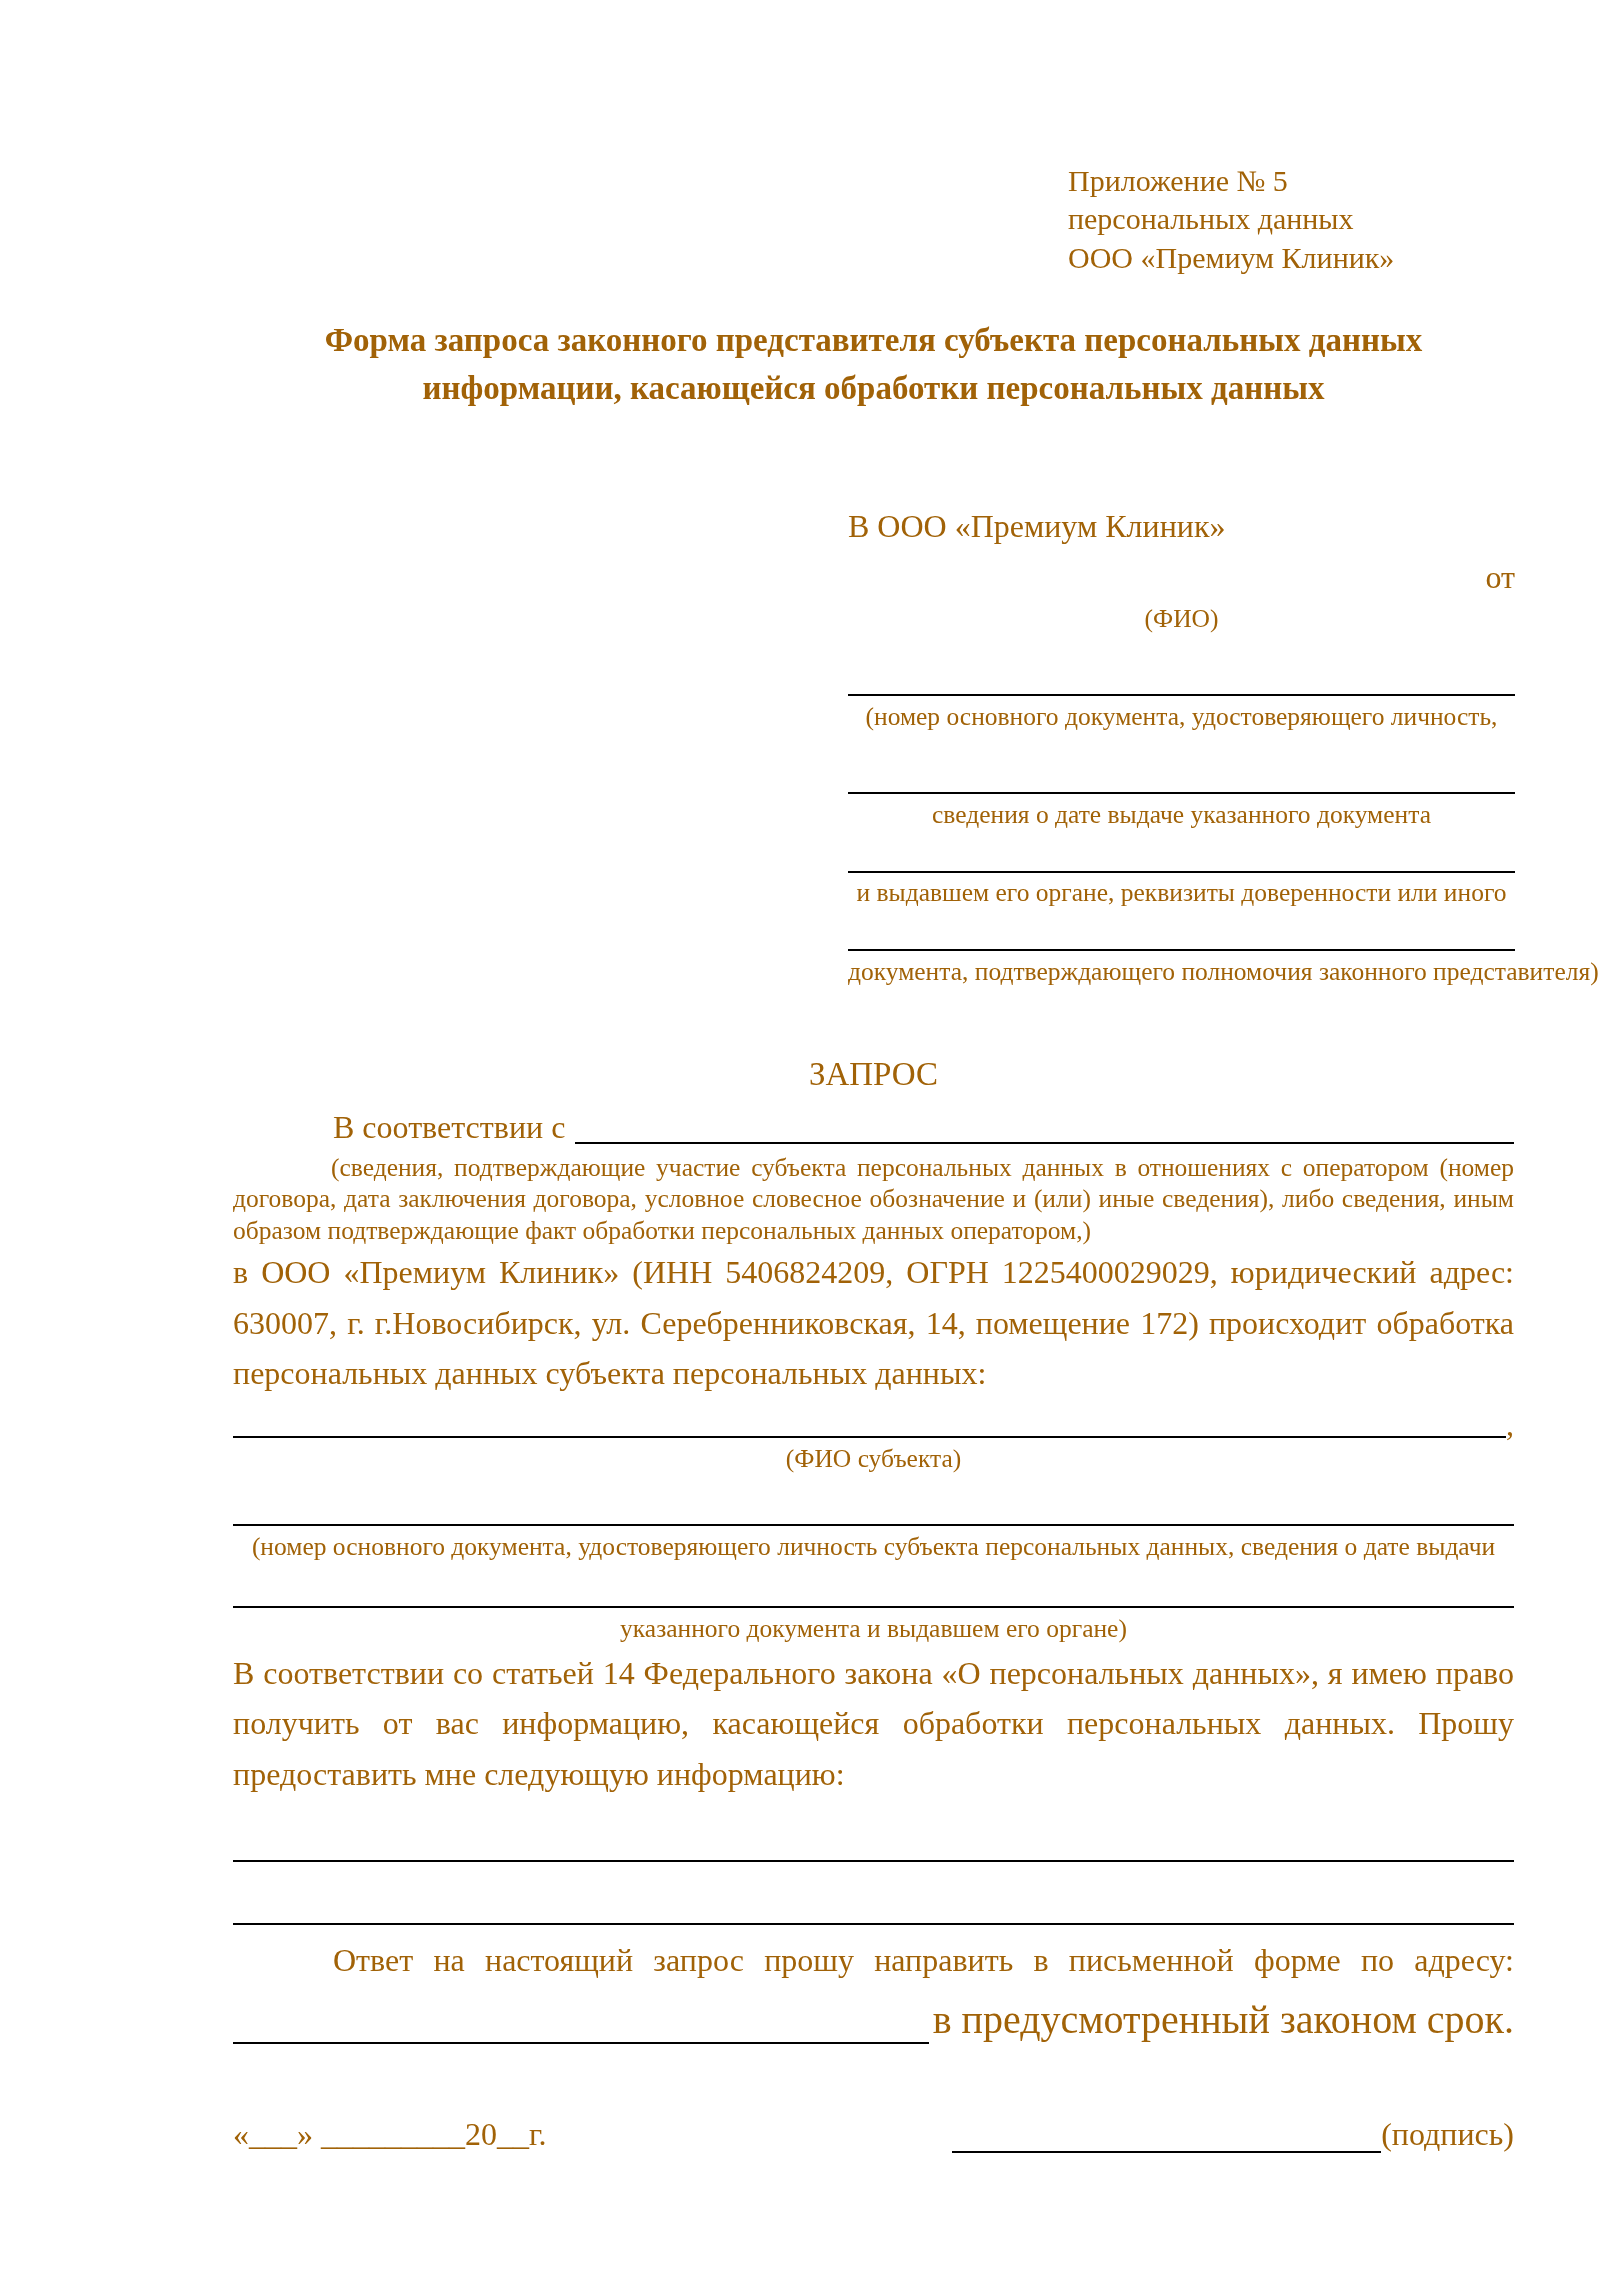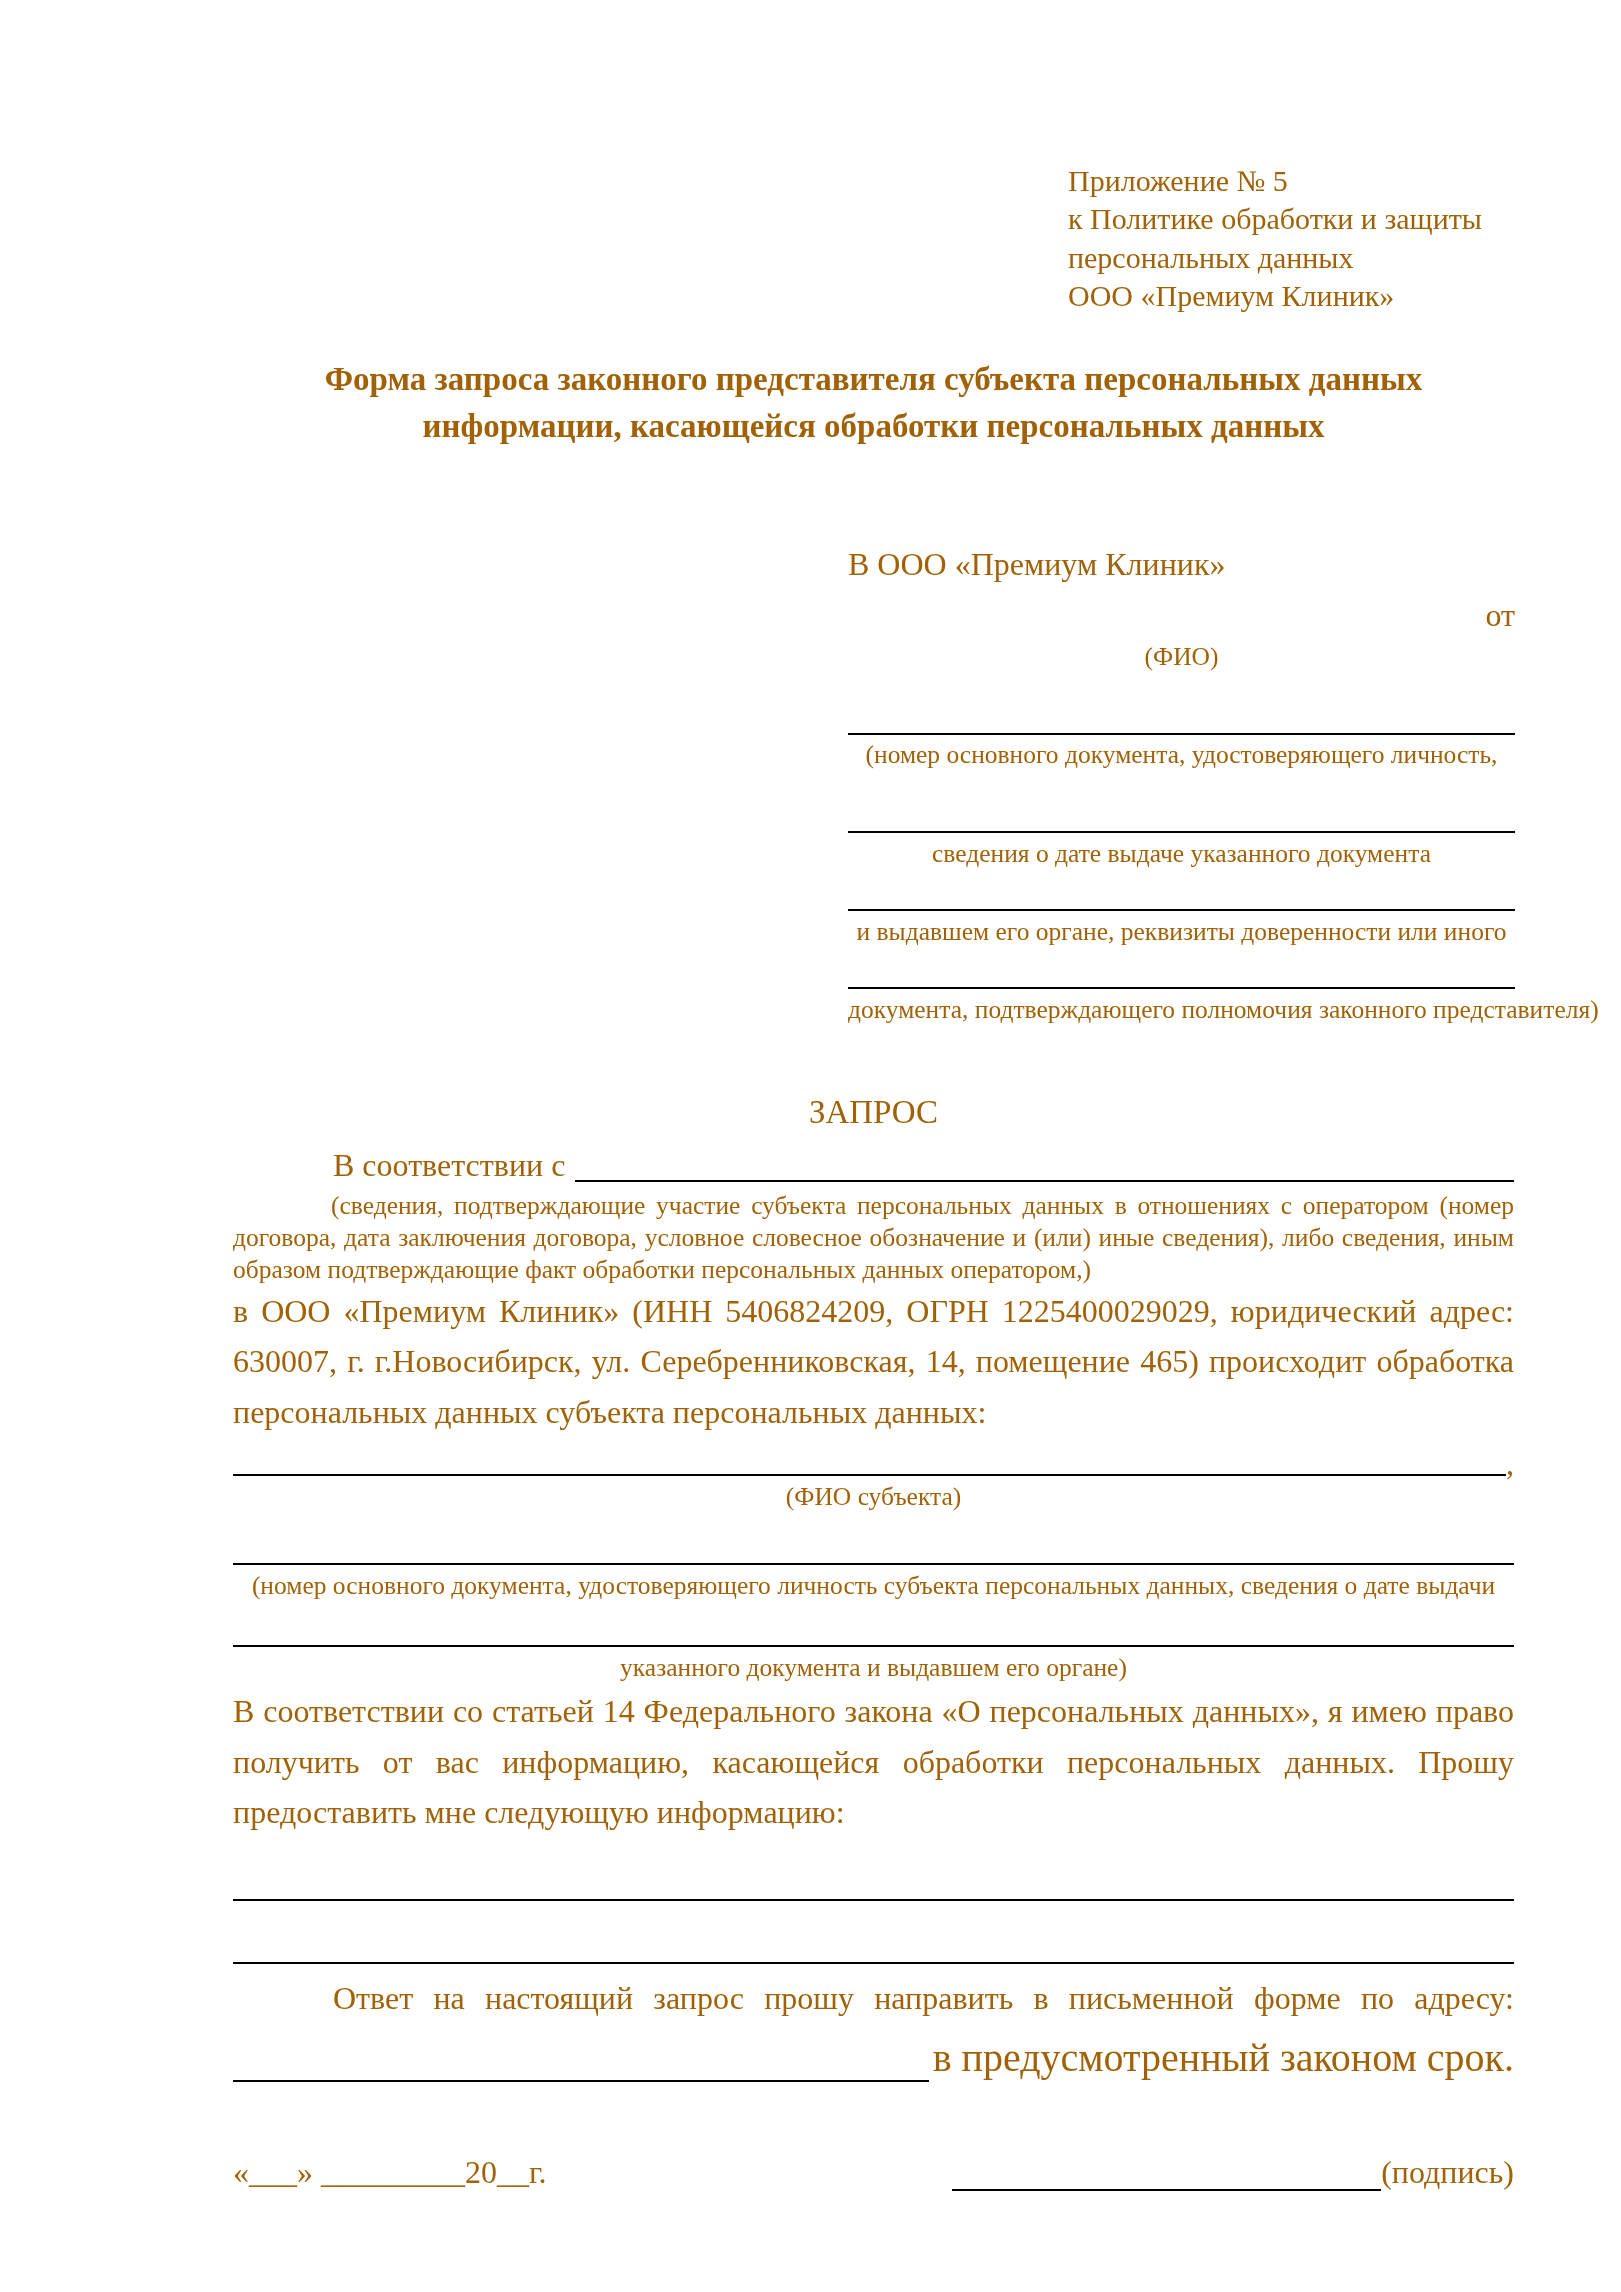--- a/index.html
+++ b/index.html
@@ -139,21 +139,20 @@
     height: 33px;
   }
 </style>
 </head>
 <body>
 
 <div class="page">
 
   <div class="appendix">
     <div>Приложение № 5</div>
-    <div>к Политике обработки и защиты</div>
     <div>персональных данных</div>
     <div>ООО «Премиум Клиник»</div>
   </div>
 
   <div class="doc-title">
     <div>Форма запроса законного представителя субъекта персональных данных</div>
     <div>информации, касающейся обработки персональных данных</div>
   </div>
 
   <div class="addr-block">
@@ -178,21 +177,21 @@
   </div>
 
   <div class="request-heading">ЗАПРОС</div>
 
   <div class="accord-row">
     <span class="label">В соответствии с</span>
     <span class="fill-line"></span>
   </div>
   <div class="basis-caption">(сведения, подтверждающие участие субъекта персональных данных в отношениях с оператором (номер договора, дата заключения договора, условное словесное обозначение и (или) иные сведения), либо сведения, иным образом подтверждающие факт обработки персональных данных оператором,)</div>
 
-  <div class="para">в ООО «Премиум Клиник» (ИНН 5406824209, ОГРН 1225400029029, юридический адрес: 630007, г. г.Новосибирск, ул. Серебренниковская, 14, помещение 465) происходит обработка персональных данных субъекта персональных данных:</div>
+  <div class="para">в ООО «Премиум Клиник» (ИНН 5406824209, ОГРН 1225400029029, юридический адрес: 630007, г. г.Новосибирск, ул. Серебренниковская, 14, помещение 172) происходит обработка персональных данных субъекта персональных данных:</div>
 
   <div class="comma-line-row">
     <div class="blank-line"></div>
     <span class="comma">,</span>
   </div>
   <div class="small-caption">(ФИО субъекта)</div>
 
   <div class="blank-line gap-a"></div>
   <div class="small-caption">(номер основного документа, удостоверяющего личность субъекта персональных данных, сведения о дате выдачи</div>
 

